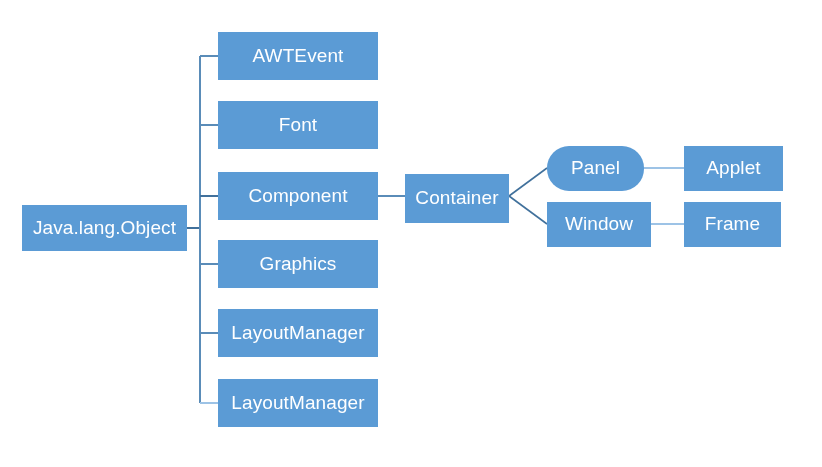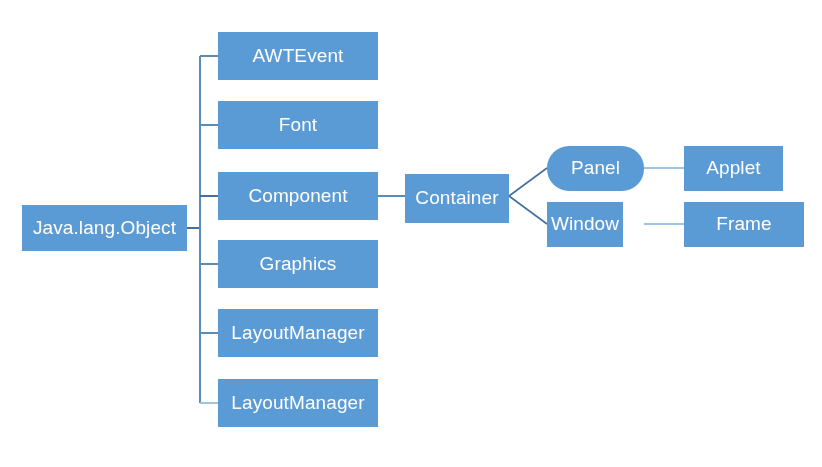--- a/index.html
+++ b/index.html
@@ -45,23 +45,23 @@
   .node-root   { left: 22px;  top: 205px; width: 165px; height: 46px; }
   .node-col1   { left: 218px; width: 160px; height: 48px; }
   .row-awtevent       { top: 32px;  }
   .row-font           { top: 101px; }
   .row-component      { top: 172px; }
   .row-graphics       { top: 240px; }
   .row-menucomponent  { top: 309px; }
   .row-layoutmanager  { top: 379px; text-align: right; }
   .node-container { left: 405px; top: 174px; width: 104px; height: 49px; }
   .node-panel     { left: 547px; top: 146px; width: 97px; height: 45px; border-radius: 22px; }
-  .node-window    { left: 547px; top: 202px; width: 76px; height: 45px; }
+  .node-window    { left: 547px; top: 202px; width: 104px; height: 45px; }
   .node-applet    { left: 684px; top: 146px; width: 99px; height: 45px; }
-  .node-frame     { left: 684px; top: 202px; width: 120px; height: 45px; }
+  .node-frame     { left: 684px; top: 202px; width: 97px; height: 45px; }
 </style>
 </head>
 <body>
 
 <div id="diagram-canvas">
 
   <svg id="connector-layer" width="822" height="467" viewBox="0 0 822 467" xmlns="http://www.w3.org/2000/svg">
 
     <line x1="187" y1="228" x2="200" y2="228" stroke="#41719C" stroke-width="2"></line>
 

